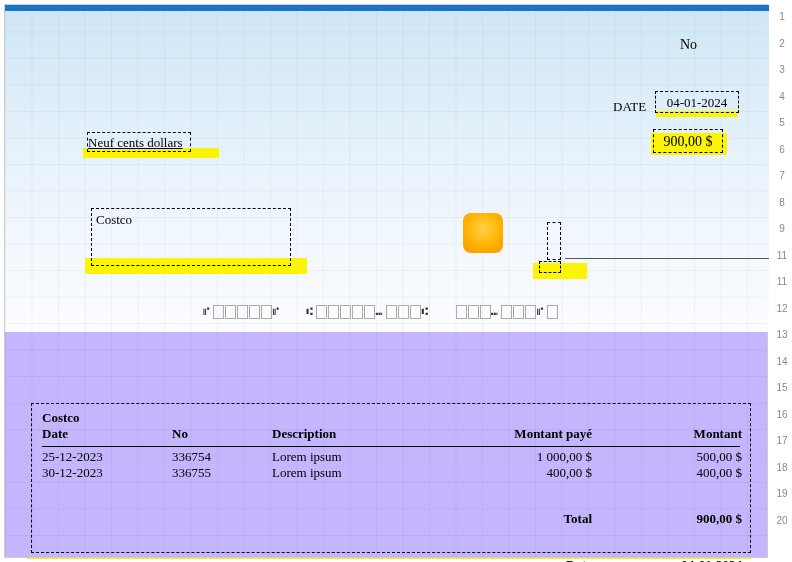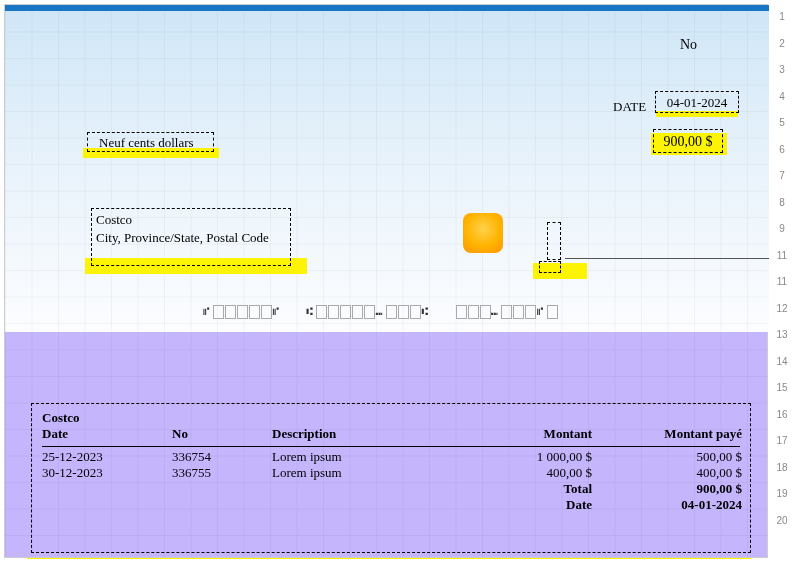--- a/index.html
+++ b/index.html
@@ -89,24 +89,25 @@
     font-size: 13px;
     text-align: center;
     line-height: 22px;
   }
   .date-hili {
     position: absolute;
     top: 106px; left: 651px; width: 82px; height: 6px;
     background: #fcf403;
   }
   .amount-words-box {
-    top: 127px; left: 82px; width: 127px; height: 20px;
-    font-size: 13px;
-    padding-left: 11px;
+    top: 127px; left: 82px; width: 104px; height: 20px;
+    font-size: 13px;
+    padding-left: 0;
     line-height: 20px;
+    text-decoration: underline;
   }
   .amount-words-hili {
     position: absolute;
     top: 143px; left: 78px; width: 136px; height: 10px;
     background: #fcf403; z-index:-0;
   }
   .amount-num-box {
     top: 124px; left: 648px; width: 70px; height: 24px;
     font-size: 14px;
     text-align: center;
@@ -190,20 +191,21 @@
   .stub-cols, .stub-row, .stub-foot {
     display: grid;
     grid-template-columns: 130px 100px 200px 120px 150px;
   }
   .stub-cols { font-weight: bold; }
   .stub-cols > div:nth-child(4),
   .stub-row  > div:nth-child(4),
   .stub-cols > div:nth-child(5),
   .stub-row  > div:nth-child(5) { text-align: right; }
   .stub-foot {
+    margin-top: 30px;
     font-weight: bold;
   }
   .stub-foot > div:nth-child(4),
   .stub-foot > div:nth-child(5) { text-align: right; }
   .stub-foot-row2 { font-weight: bold; }
   .stub-bottom-hili {
     position: absolute;
     top: 536px; left: 22px; width: 724px; height: 18px;
     background: #fcf403;
     z-index: -1;
@@ -225,21 +227,20 @@
 
   <div class="amount-words-hili"></div>
   <div class="dashed amount-words-box">Neuf cents dollars</div>
 
   <div class="amount-num-hili"></div>
   <div class="dashed amount-num-box">900,00 $</div>
 
   <div class="payee-hili"></div>
   <div class="dashed payee-box">
     <div>Costco</div>
-    <div>City, Province/State, Postal Code</div>
   </div>
 
   <div class="orange-sq"></div>
 
   <div class="tiny-hili"></div>
   <div class="dashed tiny1"></div>
   <div class="dashed tiny2"></div>
   <div class="sig-line"></div>
 
   <div class="micr">
@@ -254,22 +255,22 @@
     </span>
   </div>
 
   <div class="stub-bottom-hili"></div>
   <div class="stub">
     <div class="payee">Costco</div>
     <div class="stub-cols">
       <div>Date</div>
       <div>No</div>
       <div>Description</div>
+      <div>Montant payé</div>
       <div>Montant</div>
-      <div>Montant payé</div>
     </div>
     <hr>
     <div class="stub-row">
       <div>25-12-2023</div>
       <div>336754</div>
       <div>Lorem ipsum</div>
       <div>1 000,00 $</div>
       <div>500,00 $</div>
     </div>
     <div class="stub-row">

